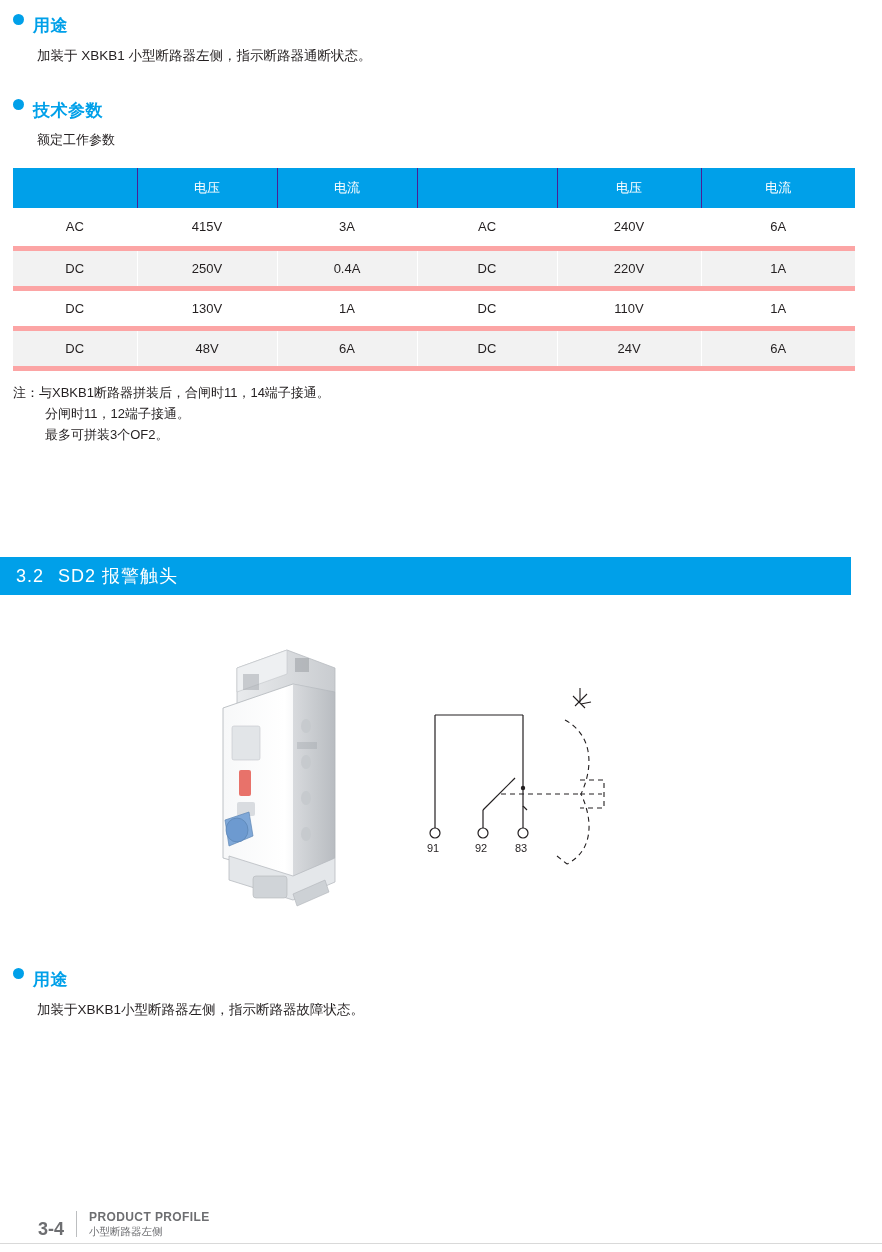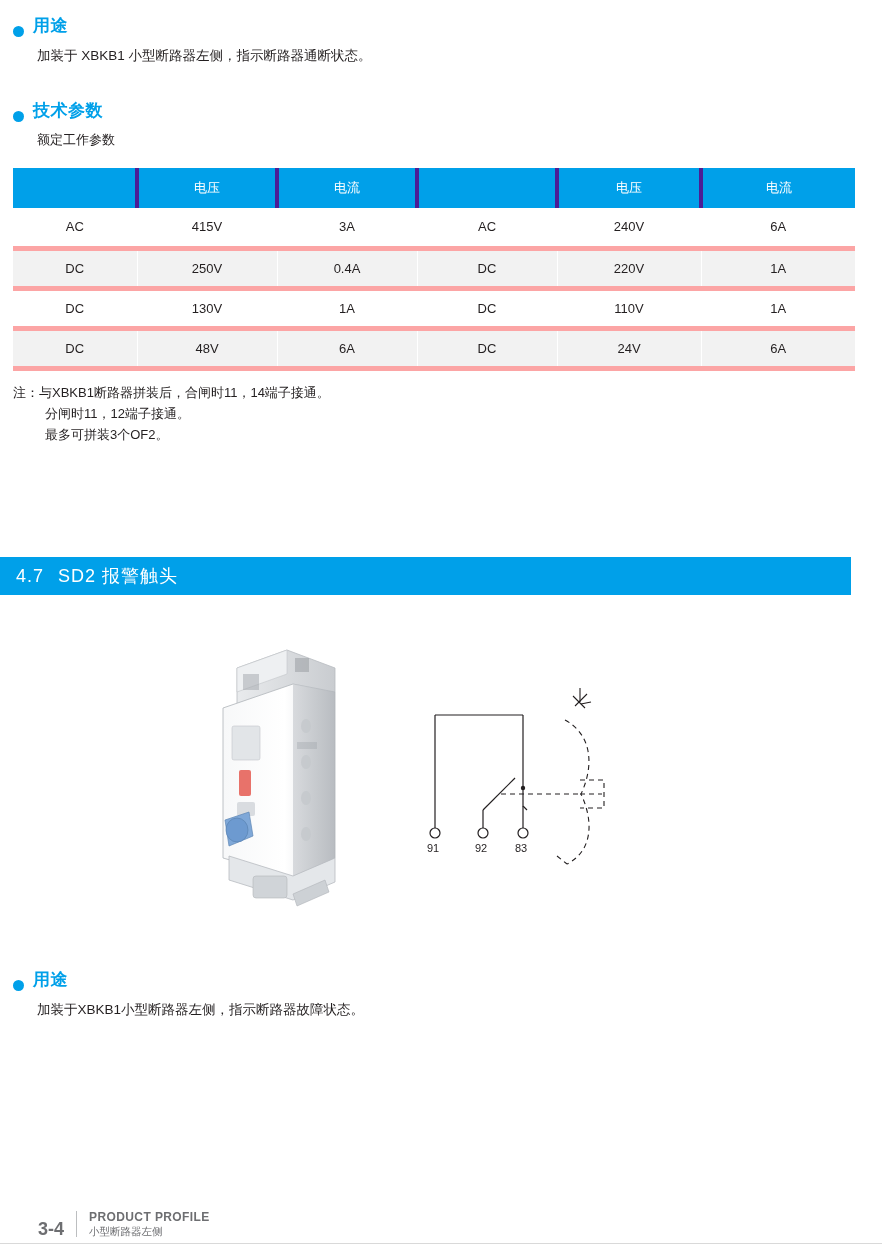--- a/index.html
+++ b/index.html
@@ -17,21 +17,21 @@
     overflow: hidden;
   }
   .page {
     position: relative;
     width: 882px;
     height: 1252px;
   }
   
   .sec-head {
     display: flex;
-    align-items: flex-end;
+    align-items: flex-start;
     gap: 9px;
   }
   .bullet {
     width: 11px;
     height: 11px;
     border-radius: 50%;
     background: #00a0e9;
     flex: 0 0 auto;
     display: inline-block;
   }
@@ -60,21 +60,21 @@
     top: 168px;
     width: 842px;
     border-collapse: collapse;
     font-size: 13px;
   }
   #spec-table th {
     background: #00a0e9;
     color: #ffffff;
     font-weight: normal;
     height: 40px;
-    border-right: 4px solid #4c1d95;
+    border-right: 1px solid #4c1d95;
     text-align: center;
     font-size: 13px;
   }
   #spec-table th:last-child { border-right: none; }
   #spec-table td {
     height: 40px;
     text-align: center;
     color: #231f20;
     border-right: 1px solid #ffffff;
     border-bottom: 5px solid #fca5a5;
@@ -244,21 +244,21 @@
     </tbody>
   </table>
 
   <div id="notes">
     <div>注：与XBKB1断路器拼装后，合闸时11，14端子接通。</div>
     <div class="indent">分闸时11，12端子接通。</div>
     <div class="indent">最多可拼装3个OF2。</div>
   </div>
 
   <div id="banner">
-    <span class="num">4.7</span>
+    <span class="num">3.2</span>
     <span>SD2 报警触头</span>
   </div>
 
   <div id="photo">
     <svg width="215" height="290" viewBox="0 0 215 290" xmlns="http://www.w3.org/2000/svg">
       <defs>
         <linearGradient id="gbody" x1="0" y1="0" x2="1" y2="0">
           <stop offset="0" stop-color="#f7f8f9"></stop>
           <stop offset="0.55" stop-color="#ffffff"></stop>
           <stop offset="1" stop-color="#d7dade"></stop>

